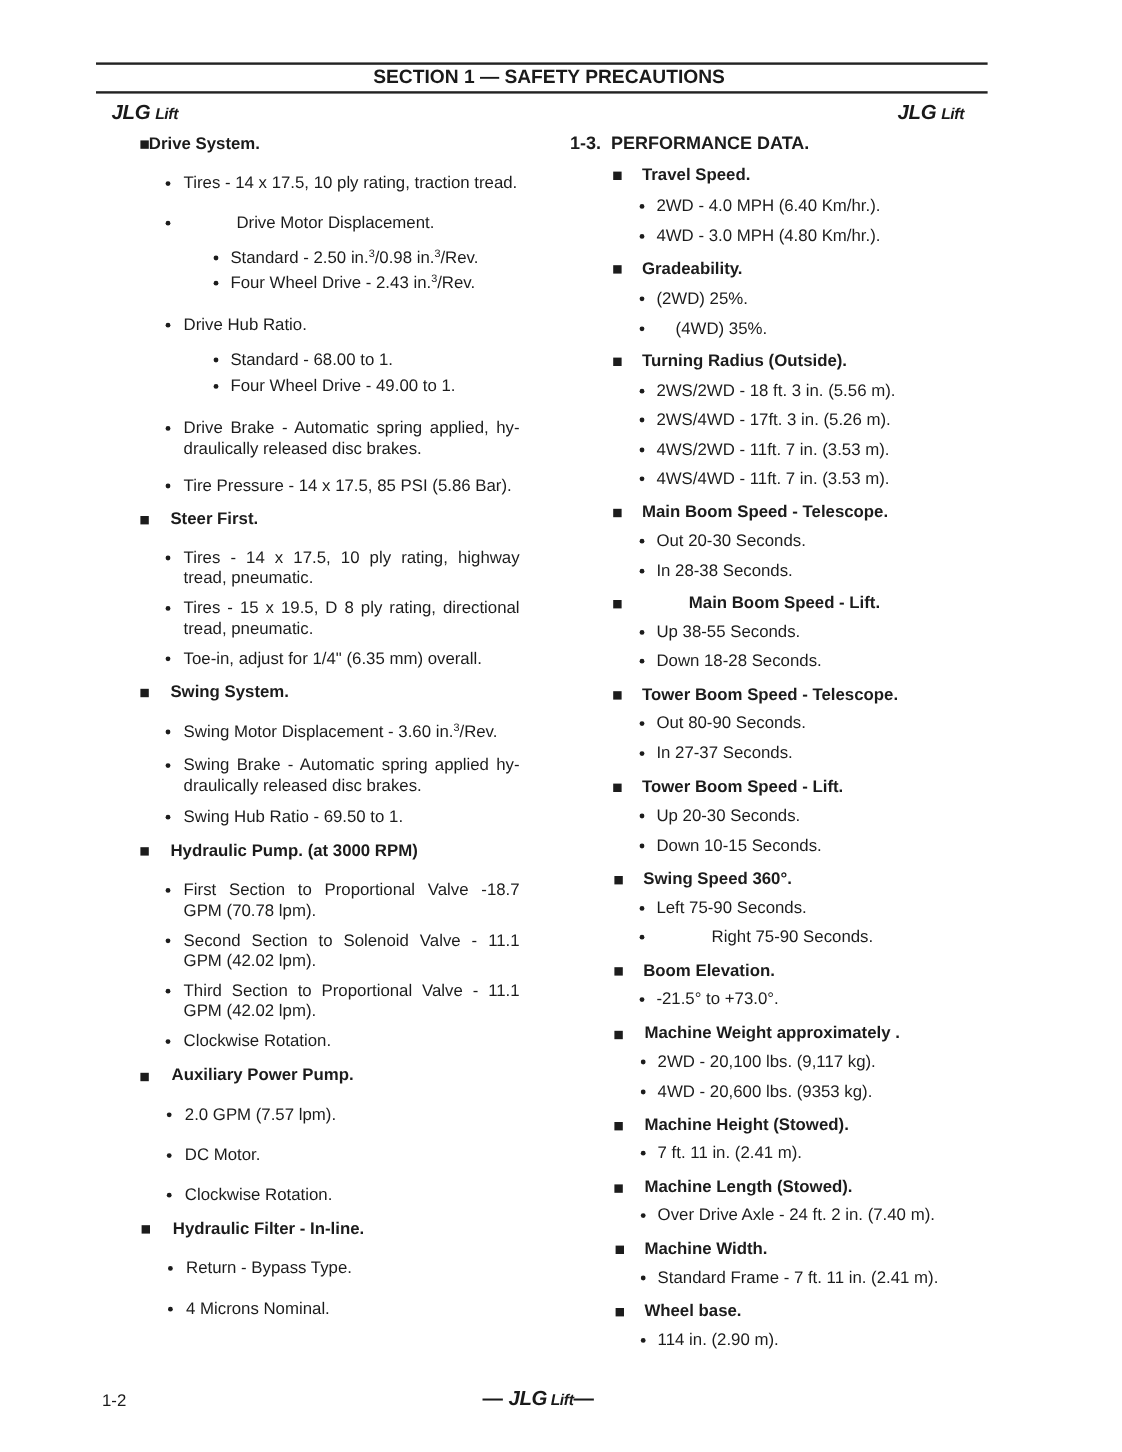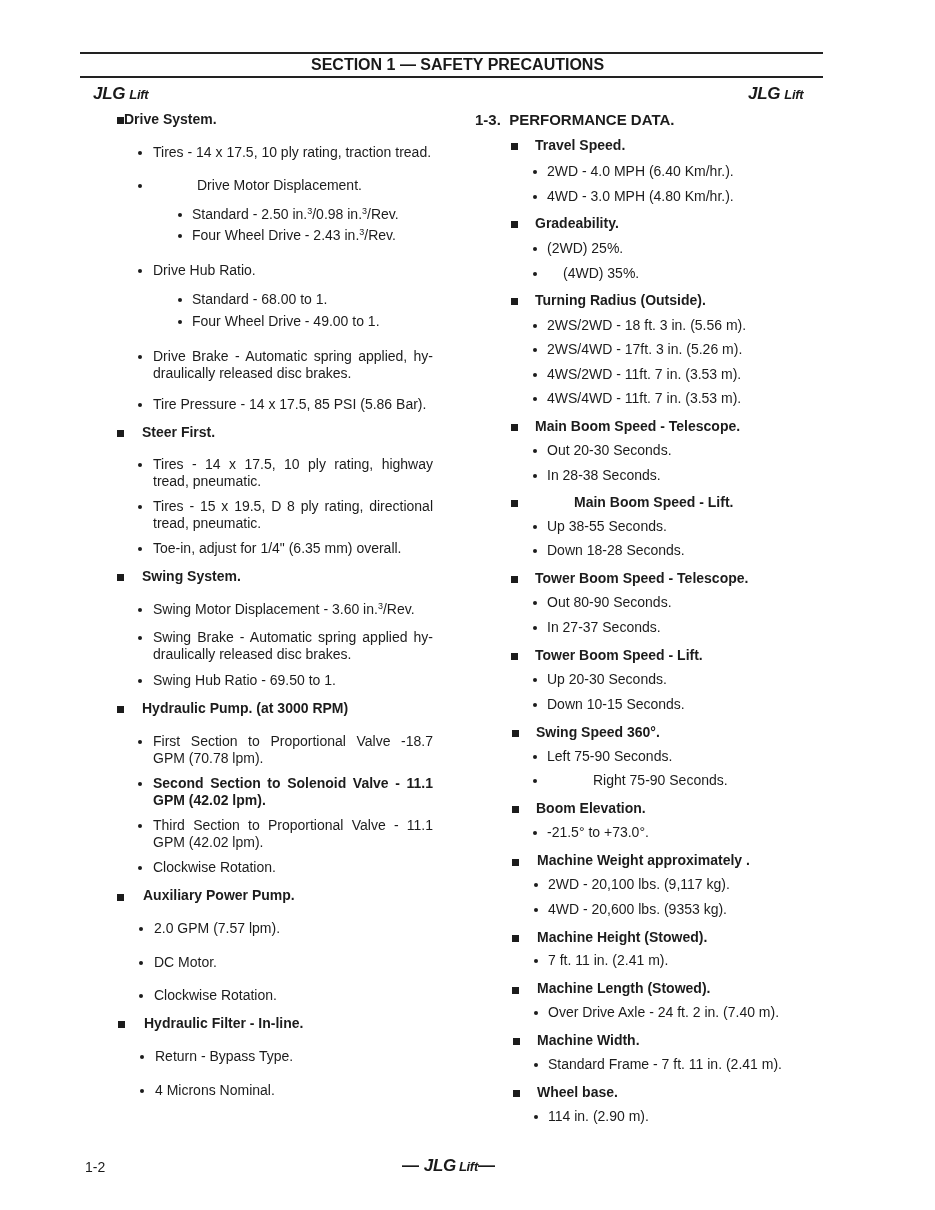--- a/index.html
+++ b/index.html
@@ -99,21 +99,21 @@
   <span class="dot" style="left:138px;top:679px;"></span>
   <div class="t" style="left:153px;top:672px;">Swing Hub Ratio - 69.50 to 1.</div>
 
   <span class="sq" style="left:117px;top:706px;"></span>
   <div class="t h" style="left:142px;top:700px;">Hydraulic Pump. (at 3000 RPM)</div>
 
   <span class="dot" style="left:138px;top:740px;"></span>
   <div class="t wrap" style="left:153px;top:733px;width:280px;">First Section to Proportional Valve -18.7 GPM (70.78 lpm).</div>
 
   <span class="dot" style="left:138px;top:782px;"></span>
-  <div class="t wrap" style="left:153px;top:775px;width:280px;font-weight:bold;">Second Section to Solenoid Valve - 11.1 GPM (42.02 lpm).</div>
+  <div class="t wrap" style="left:153px;top:775px;width:280px;">Second Section to Solenoid Valve - 11.1 GPM (42.02 lpm).</div>
 
   <span class="dot" style="left:138px;top:824px;"></span>
   <div class="t wrap" style="left:153px;top:817px;width:280px;">Third Section to Proportional Valve - 11.1 GPM (42.02 lpm).</div>
 
   <span class="dot" style="left:138px;top:866px;"></span>
   <div class="t" style="left:153px;top:859px;">Clockwise Rotation.</div>
 
   <span class="sq" style="left:117px;top:894px;"></span>
   <div class="t h" style="left:143px;top:887px;">Auxiliary Power Pump.</div>
 

